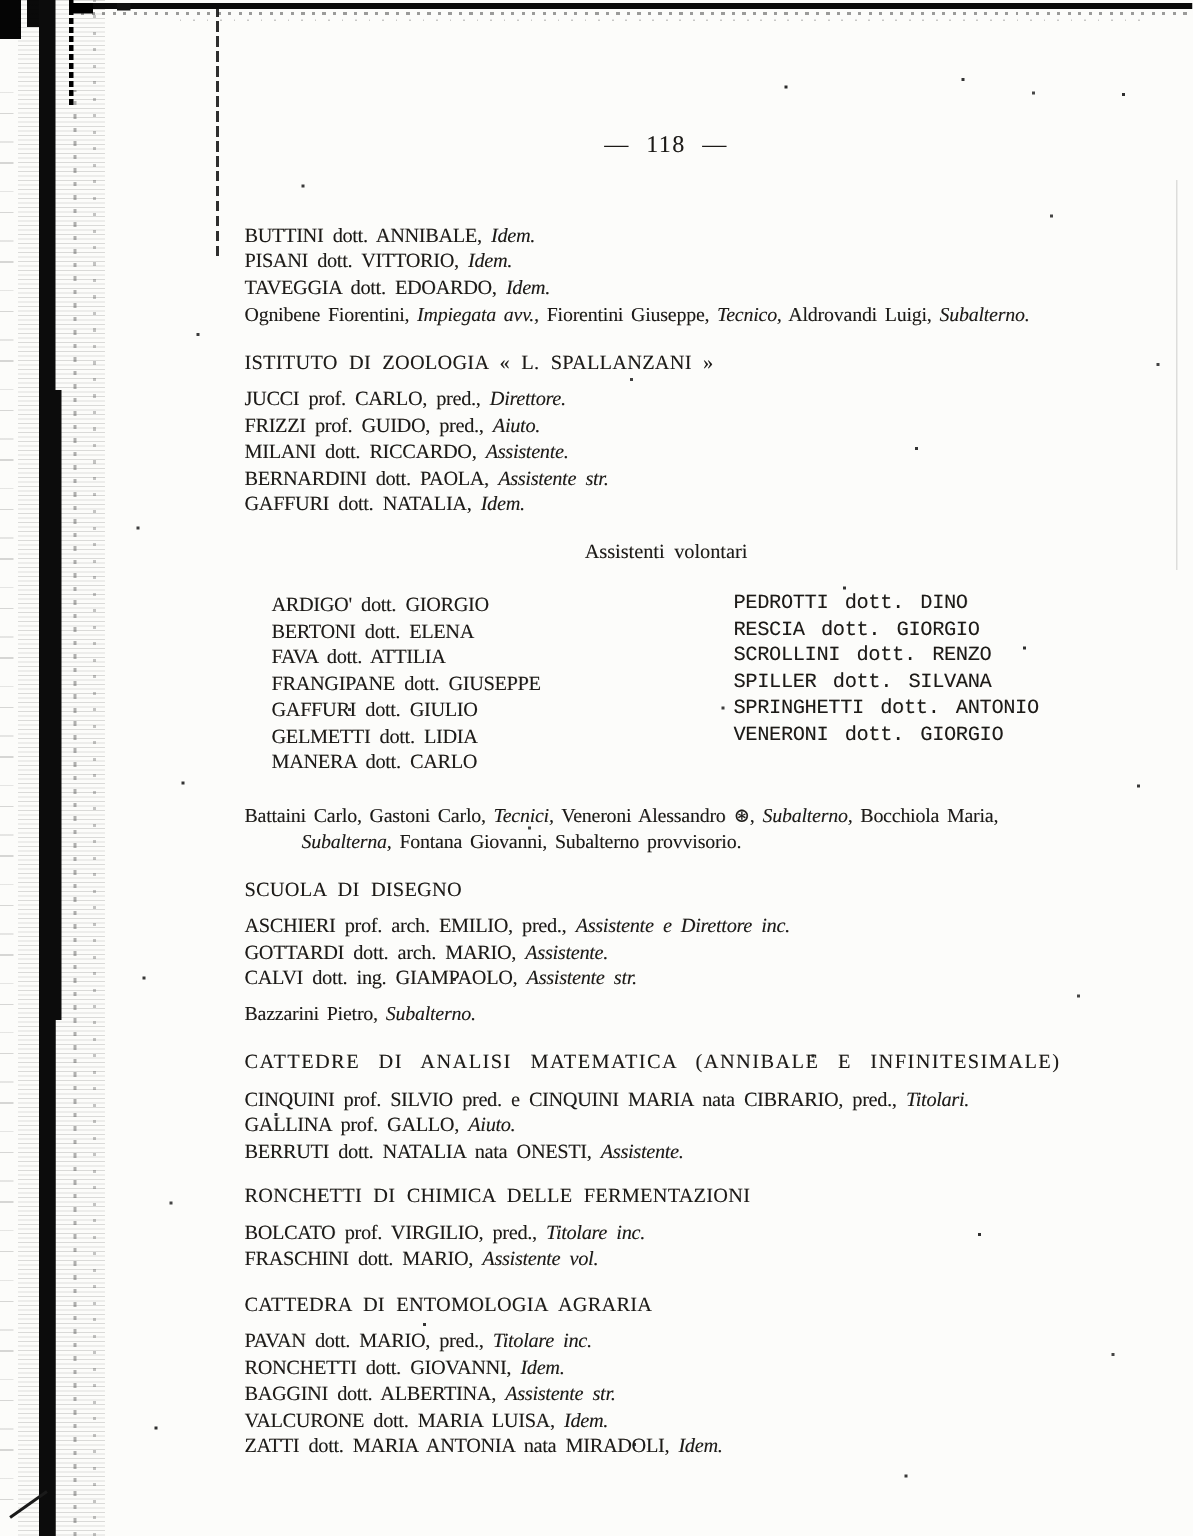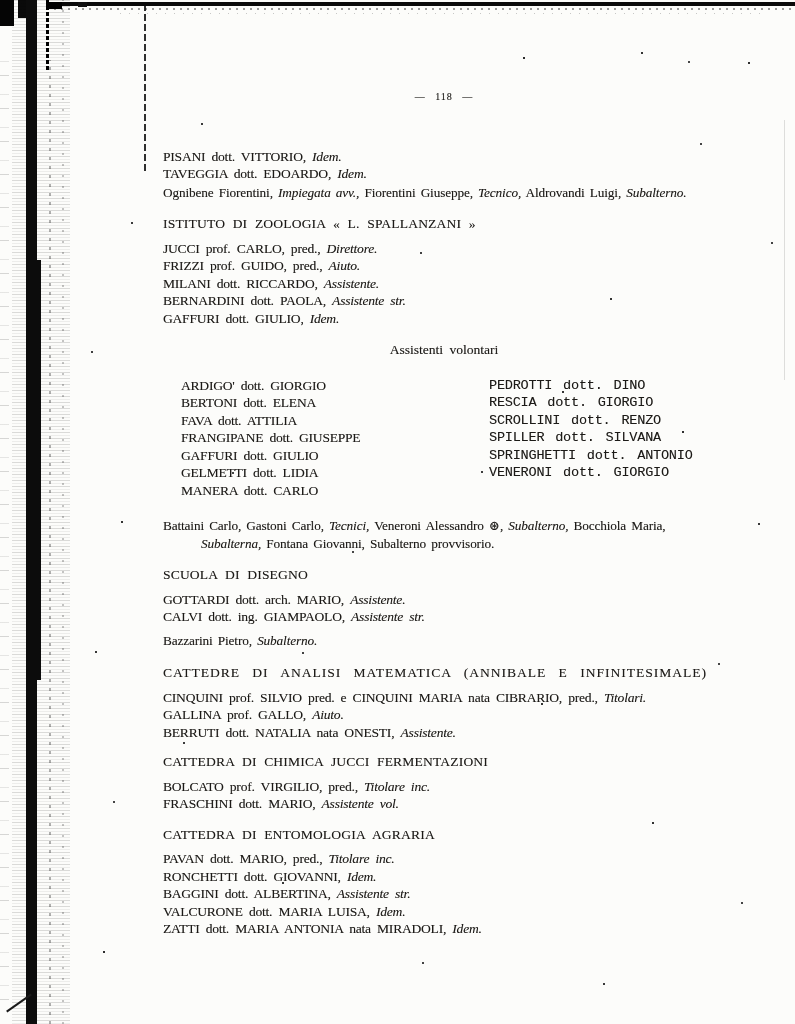--- a/index.html
+++ b/index.html
@@ -42,21 +42,21 @@
     183px 742px 0 0 #3c3c3c,652px 822px 0 0 #303030,422px 962px 0 0 #424242,
     603px 983px 0 0 #383838,741px 902px 0 0 #444,282px 882px 0 0 #353535,
     352px 551px 0 0 #464646,481px 471px 0 0 #3d3d3d,562px 391px 0 0 #343434,
     771px 242px 0 0 #424242,748px 62px 0 0 #2e2e2e,688px 61px 0 0 #474747,
     131px 222px 0 0 #3b3b3b,121px 521px 0 0 #333,113px 801px 0 0 #454545,
     103px 951px 0 0 #2d2d2d,91px 351px 0 0 #3f3f3f,95px 651px 0 0 #373737;}
 
   
   .content{position:absolute;left:163px;top:88px;width:562px;line-height:17.5px;
     text-shadow:0.2px 0.2px 0 rgba(20,18,15,.35);}
-  .page-number{text-align:center;font-size:10px;letter-spacing:1px;word-spacing:6px;}
+  .page-number{text-align:center;font-size:16px;letter-spacing:1px;word-spacing:6px;}
 
   .heading{font-size:13.5px;text-align:left;letter-spacing:.2px;word-spacing:4px;margin:14px 0 7px;white-space:nowrap;}
   .heading.wide{letter-spacing:1px;word-spacing:8px;margin:15px 0 7px;}
   .subheading{font-size:13.5px;text-align:center;word-spacing:3px;margin:14px 0 6px;}
 
   .entries{margin:0;}
   .entry-line{font-size:13.5px;letter-spacing:-.2px;word-spacing:3px;white-space:nowrap;}
 
   .para-line{font-size:13.2px;letter-spacing:-.1px;word-spacing:2px;white-space:nowrap;}
   .para .indent2{padding-left:38px;}
@@ -100,33 +100,34 @@
   <div class="artifact edge-line"></div>
   <div class="artifact left-noise"></div>
   <div class="artifact slash"></div>
   <div class="artifact right-faint"></div>
   <div class="artifact specks"></div>
 
   <div class="content">
     <div class="page-number">— 118 —</div>
     <div id="doc-body">
         <div class="entries sec-0">
+          <div class="entry-line"><span class="rm">BUTTINI dott. ANNIBALE, </span><span class="it">Idem.</span></div>
           <div class="entry-line"><span class="rm">PISANI dott. VITTORIO, </span><span class="it">Idem.</span></div>
           <div class="entry-line"><span class="rm">TAVEGGIA dott. EDOARDO, </span><span class="it">Idem.</span></div>
         </div>
         <div class="para sec-1">
           <div class="para-line"><span class="rm">Ognibene Fiorentini, </span><span class="it">Impiegata avv.,</span><span class="rm"> Fiorentini Giuseppe, </span><span class="it">Tecnico,</span><span class="rm"> Aldrovandi Luigi, </span><span class="it">Subalterno.</span></div>
         </div>
         <div class="heading sec-2">ISTITUTO DI ZOOLOGIA « L. SPALLANZANI »</div>
         <div class="entries sec-3">
           <div class="entry-line"><span class="rm">JUCCI prof. CARLO, pred., </span><span class="it">Direttore.</span></div>
           <div class="entry-line"><span class="rm">FRIZZI prof. GUIDO, pred., </span><span class="it">Aiuto.</span></div>
           <div class="entry-line"><span class="rm">MILANI dott. RICCARDO, </span><span class="it">Assistente.</span></div>
           <div class="entry-line"><span class="rm">BERNARDINI dott. PAOLA, </span><span class="it">Assistente str.</span></div>
-          <div class="entry-line"><span class="rm">GAFFURI dott. GIULIO, </span><span class="it">Idem.</span></div>
+          <div class="entry-line"><span class="rm">GAFFURI dott. NATALIA, </span><span class="it">Idem.</span></div>
         </div>
         <div class="subheading sec-4">Assistenti volontari</div>
         <div class="columns sec-5">
           <div class="col-left">
             <div class="col-line">ARDIGO' dott. GIORGIO</div>
             <div class="col-line">BERTONI dott. ELENA</div>
             <div class="col-line">FAVA dott. ATTILIA</div>
             <div class="col-line">FRANGIPANE dott. GIUSEPPE</div>
             <div class="col-line">GAFFURI dott. GIULIO</div>
             <div class="col-line">GELMETTI dott. LIDIA</div>
@@ -140,33 +141,34 @@
             <div class="col-line">SPRINGHETTI dott. ANTONIO</div>
             <div class="col-line">VENERONI dott. GIORGIO</div>
           </div>
         </div>
         <div class="para sec-6">
           <div class="para-line"><span class="rm">Battaini Carlo, Gastoni Carlo, </span><span class="it">Tecnici,</span><span class="rm"> Veneroni Alessandro ⊛, </span><span class="it">Subalterno,</span><span class="rm"> Bocchiola Maria,</span></div>
           <div class="para-line indent2"><span class="it">Subalterna,</span><span class="rm"> Fontana Giovanni, Subalterno provvisorio.</span></div>
         </div>
         <div class="heading sec-7">SCUOLA DI DISEGNO</div>
         <div class="entries sec-8">
+          <div class="entry-line"><span class="rm">ASCHIERI prof. arch. EMILIO, pred., </span><span class="it">Assistente e Direttore inc.</span></div>
           <div class="entry-line"><span class="rm">GOTTARDI dott. arch. MARIO, </span><span class="it">Assistente.</span></div>
           <div class="entry-line"><span class="rm">CALVI dott. ing. GIAMPAOLO, </span><span class="it">Assistente str.</span></div>
         </div>
         <div class="para sec-9">
           <div class="para-line"><span class="rm">Bazzarini Pietro, </span><span class="it">Subalterno.</span></div>
         </div>
         <div class="heading wide sec-10">CATTEDRE DI ANALISI MATEMATICA (ANNIBALE E INFINITESIMALE)</div>
         <div class="entries sec-11">
           <div class="entry-line"><span class="rm">CINQUINI prof. SILVIO pred. e CINQUINI MARIA nata CIBRARIO, pred., </span><span class="it">Titolari.</span></div>
           <div class="entry-line"><span class="rm">GALLINA prof. GALLO, </span><span class="it">Aiuto.</span></div>
           <div class="entry-line"><span class="rm">BERRUTI dott. NATALIA nata ONESTI, </span><span class="it">Assistente.</span></div>
         </div>
-        <div class="heading sec-12">CATTEDRA DI CHIMICA JUCCI FERMENTAZIONI</div>
+        <div class="heading sec-12">RONCHETTI DI CHIMICA DELLE FERMENTAZIONI</div>
         <div class="entries sec-13">
           <div class="entry-line"><span class="rm">BOLCATO prof. VIRGILIO, pred., </span><span class="it">Titolare inc.</span></div>
           <div class="entry-line"><span class="rm">FRASCHINI dott. MARIO, </span><span class="it">Assistente vol.</span></div>
         </div>
         <div class="heading sec-14">CATTEDRA DI ENTOMOLOGIA AGRARIA</div>
         <div class="entries sec-15">
           <div class="entry-line"><span class="rm">PAVAN dott. MARIO, pred., </span><span class="it">Titolare inc.</span></div>
           <div class="entry-line"><span class="rm">RONCHETTI dott. GIOVANNI, </span><span class="it">Idem.</span></div>
           <div class="entry-line"><span class="rm">BAGGINI dott. ALBERTINA, </span><span class="it">Assistente str.</span></div>
           <div class="entry-line"><span class="rm">VALCURONE dott. MARIA LUISA, </span><span class="it">Idem.</span></div>

